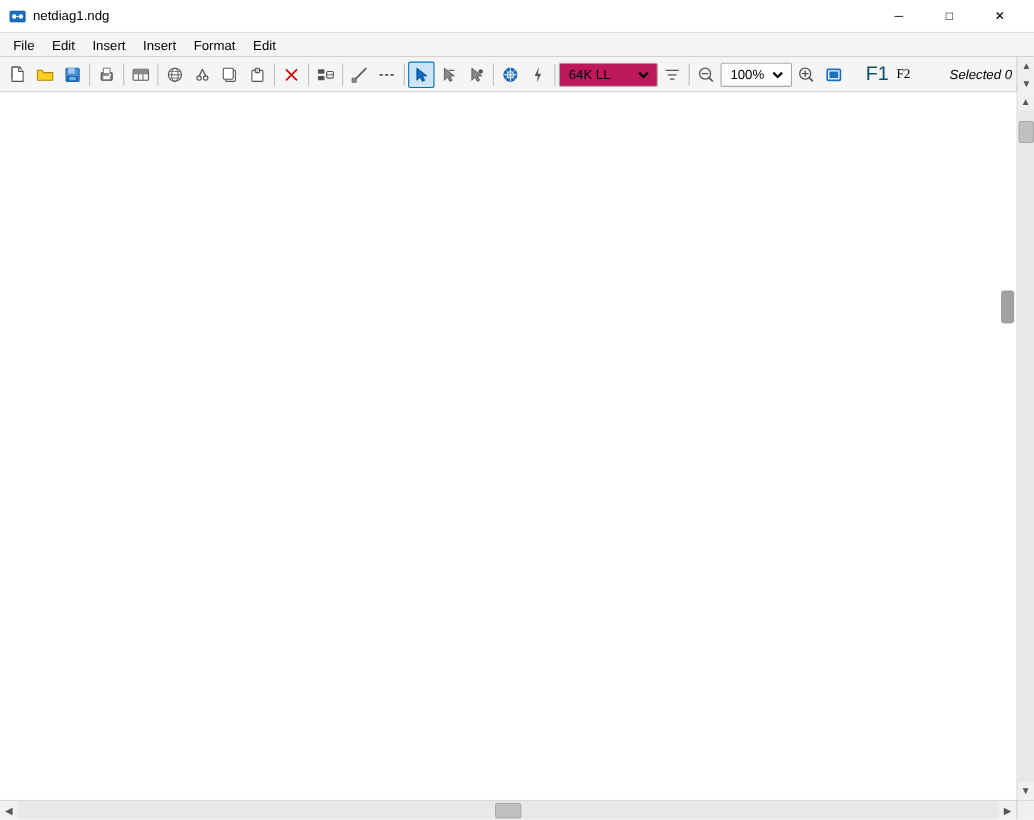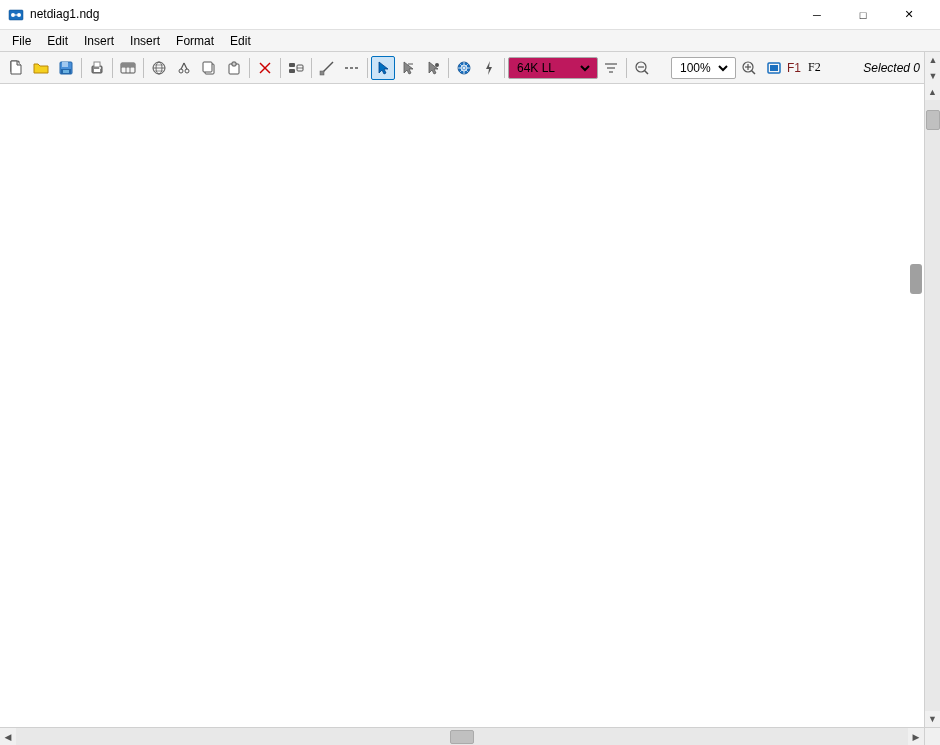--- a/index.html
+++ b/index.html
@@ -130,21 +130,20 @@
     .tb-zoom {
       display: flex;
       align-items: center;
       border: 1px solid #aaa;
       background: #fff;
       height: 22px;
       padding: 0 4px;
       border-radius: 2px;
       font-size: 12px;
       gap: 2px;
-      margin-left: 16px;
     }
     .tb-zoom select {
       border: none;
       background: transparent;
       font-size: 12px;
       outline: none;
       cursor: pointer;
       width: 55px;
     }
 
@@ -518,21 +517,21 @@
       </svg>
   </button>
 
   <button class="tb-btn" title="Fit Screen">
     <svg class="icon-svg" viewBox="0 0 16 16">
         <rect x="2" y="3" width="12" height="10" rx="1" fill="none" stroke="#1a6fbf" stroke-width="1.5"></rect>
         <rect x="4" y="5" width="8" height="6" rx="0" fill="#1a6fbf"></rect>
       </svg>
   </button>
 
-  <span style="font-size:12px;margin-left:0;color:#7f1d1d;">F1</span>
+  <span style="font-size:18px;margin-left:16px;color:#0c4a6e;">F1</span>
   <span style="font-size:12px;margin-left:6px;color:#000;font-family:Liberation Serif, serif;">F2</span>
 
   <span id="selected-label">Selected 0</span>
 
   <div id="toolbar-scroll">
     <div class="scroll-arrow">▲</div>
     <div class="scroll-arrow">▼</div>
   </div>
 </div>
 

